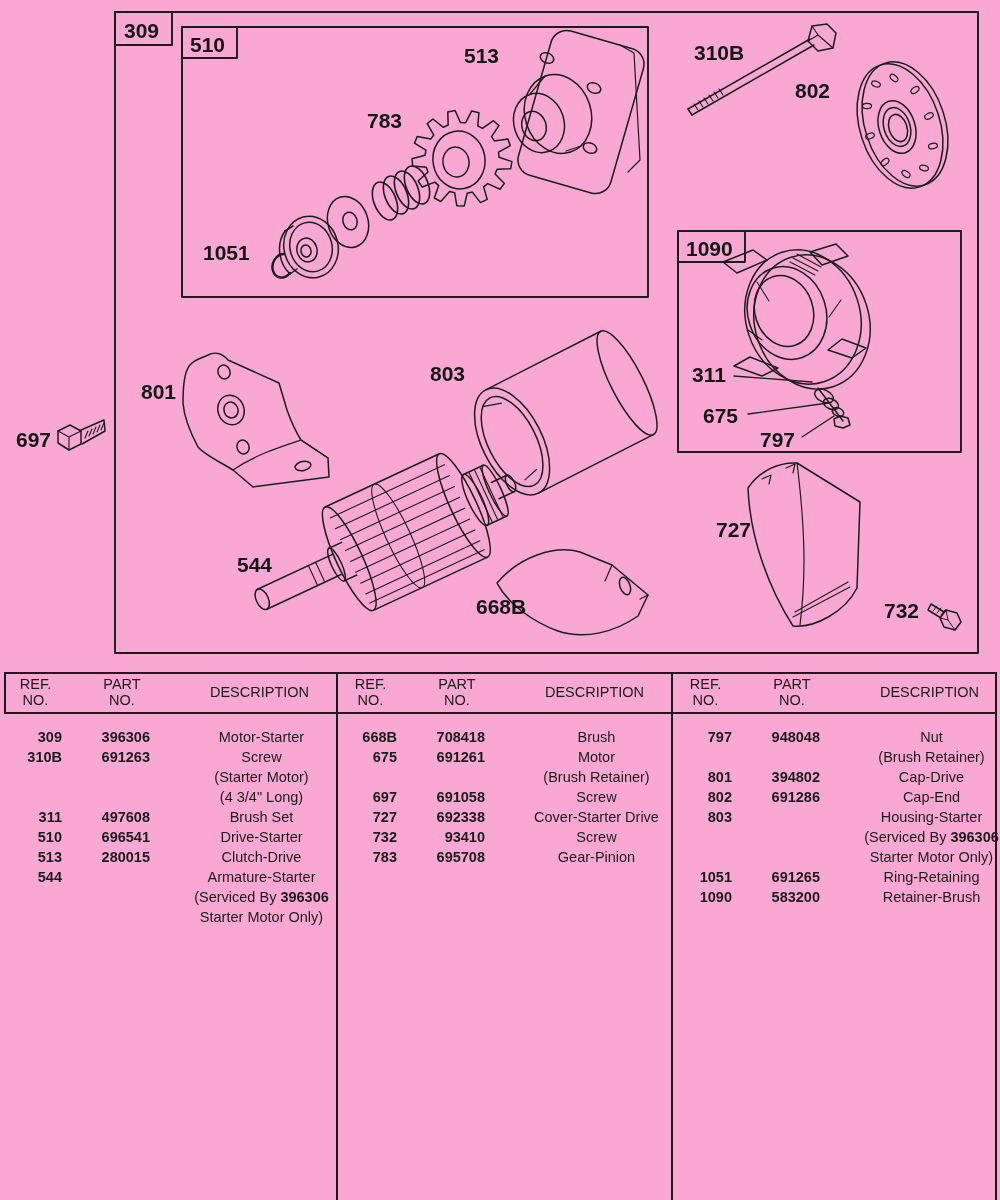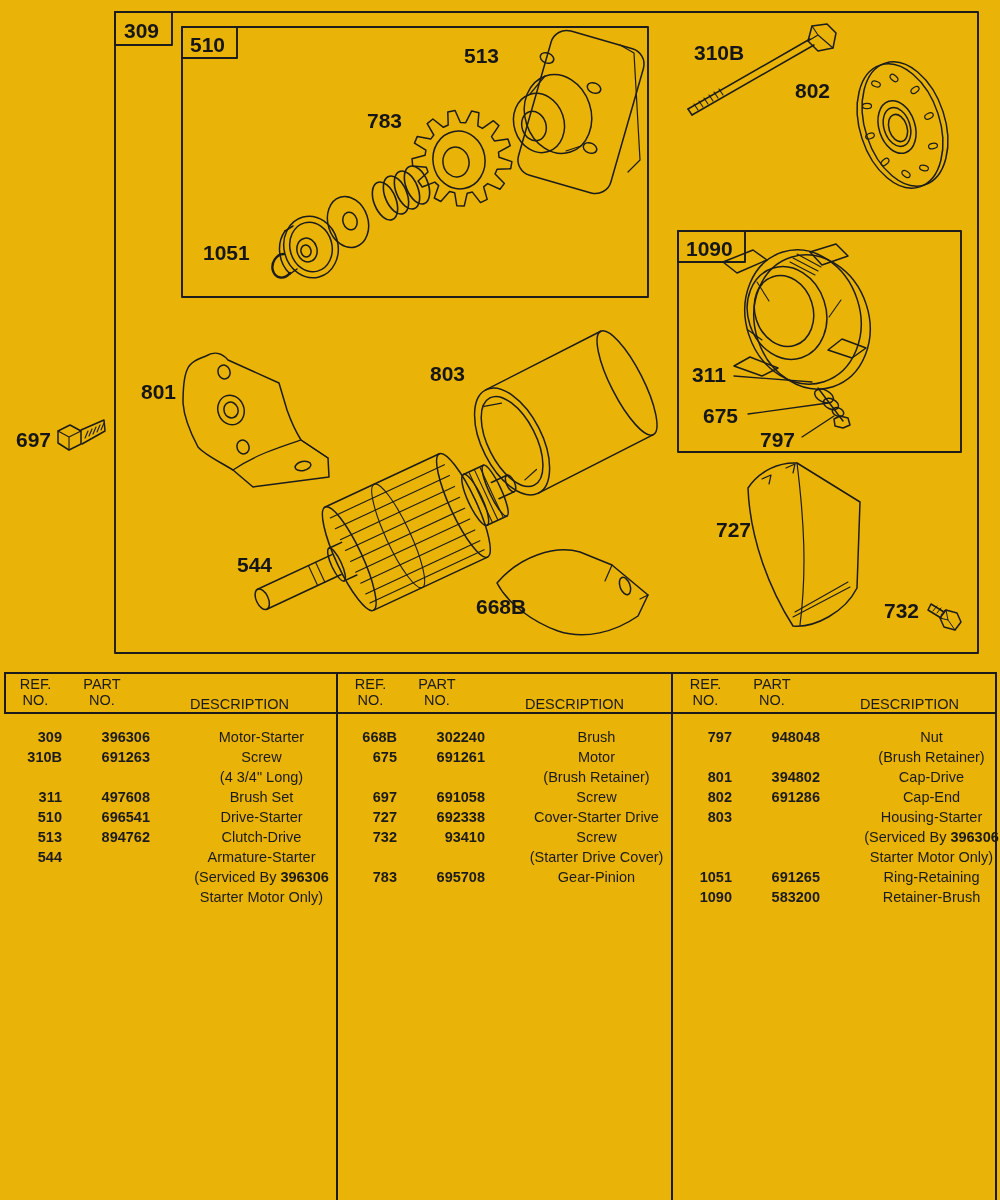--- a/index.html
+++ b/index.html
@@ -1,28 +1,28 @@
 <!DOCTYPE html>
 <html><head>
 <meta charset="utf-8">
 <style>
   html,body{margin:0;padding:0;background:#fff;}
-  #page{position:relative;width:1000px;height:1200px;background:#eab308;
+  #page{position:relative;width:1000px;height:1200px;background:#f9a8d4;
         font-family:"Liberation Sans",sans-serif;color:#1b1b1b;overflow:hidden;}
   svg text{font-family:"Liberation Sans",sans-serif;}
   .callout{font-size:21px;font-weight:700;fill:#161616;}
   .boxlabel{font-size:21px;font-weight:700;fill:#161616;}
 
   
   .tline{position:absolute;background:#1b1b1b;}
   .tcol{position:absolute;top:672px;width:328px;}
-  .thead{height:41px;display:grid;grid-template-columns:53px 80px auto;column-gap:0;
+  .thead{height:41px;display:grid;grid-template-columns:53px 80px auto;column-gap:20px;
          font-size:14.5px;line-height:16px;padding-top:4px;box-sizing:border-box;}
   .thead .hc{text-align:center;}
-  .thead .hdesc{display:flex;align-items:flex-end;justify-content:center;padding-bottom:1px;}
+  .thead .hdesc{display:flex;align-items:flex-end;justify-content:center;padding-bottom:13px;}
   .trows{margin-top:14px;}
   .trow{display:grid;grid-template-columns:53px 80px auto;column-gap:8px;
         height:20px;line-height:20px;font-size:14.5px;white-space:nowrap;}
   .trow .ref,.trow .part{text-align:right;font-weight:700;}
   .trow .desc{text-align:center;font-weight:400;margin-left:28px;}
   .trow .desc b{font-weight:700;}
 </style>
 </head>
 <body>
 
@@ -254,35 +254,40 @@
             <span class="desc">Motor-Starter</span>
           </div>
           <div class="trow">
             <span class="ref">310B</span>
             <span class="part">691263</span>
             <span class="desc">Screw</span>
           </div>
           <div class="trow">
             <span class="ref"></span>
             <span class="part"></span>
+            <span class="desc">(Starter Motor)</span>
+          </div>
+          <div class="trow">
+            <span class="ref"></span>
+            <span class="part"></span>
             <span class="desc">(4 3/4" Long)</span>
           </div>
           <div class="trow">
             <span class="ref">311</span>
             <span class="part">497608</span>
             <span class="desc">Brush Set</span>
           </div>
           <div class="trow">
             <span class="ref">510</span>
             <span class="part">696541</span>
             <span class="desc">Drive-Starter</span>
           </div>
           <div class="trow">
             <span class="ref">513</span>
-            <span class="part">894762</span>
+            <span class="part">280015</span>
             <span class="desc">Clutch-Drive</span>
           </div>
           <div class="trow">
             <span class="ref">544</span>
             <span class="part"></span>
             <span class="desc">Armature-Starter</span>
           </div>
           <div class="trow">
             <span class="ref"></span>
             <span class="part"></span>
@@ -303,21 +308,21 @@
           </div>
           <div class="hc">
             <div>PART</div>
             <div>NO.</div>
           </div>
           <div class="hdesc">DESCRIPTION</div>
         </div>
         <div class="trows">
           <div class="trow">
             <span class="ref">668B</span>
-            <span class="part">302240</span>
+            <span class="part">708418</span>
             <span class="desc">Brush</span>
           </div>
           <div class="trow">
             <span class="ref">675</span>
             <span class="part">691261</span>
             <span class="desc">Motor</span>
           </div>
           <div class="trow">
             <span class="ref"></span>
             <span class="part"></span>
@@ -332,25 +337,20 @@
             <span class="ref">727</span>
             <span class="part">692338</span>
             <span class="desc">Cover-Starter Drive</span>
           </div>
           <div class="trow">
             <span class="ref">732</span>
             <span class="part">93410</span>
             <span class="desc">Screw</span>
           </div>
           <div class="trow">
-            <span class="ref"></span>
-            <span class="part"></span>
-            <span class="desc">(Starter Drive Cover)</span>
-          </div>
-          <div class="trow">
             <span class="ref">783</span>
             <span class="part">695708</span>
             <span class="desc">Gear-Pinion</span>
           </div>
         </div>
       </div>
       <div class="tcol" style="left: 679px;">
         <div class="thead">
           <div class="hc">
             <div>REF.</div>

